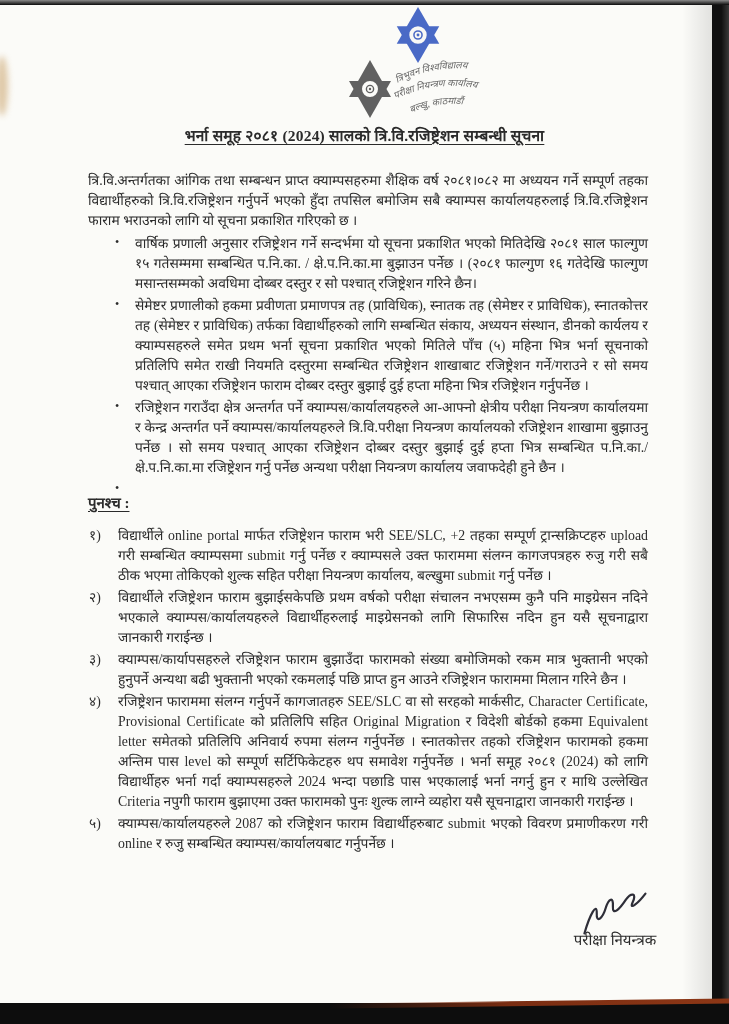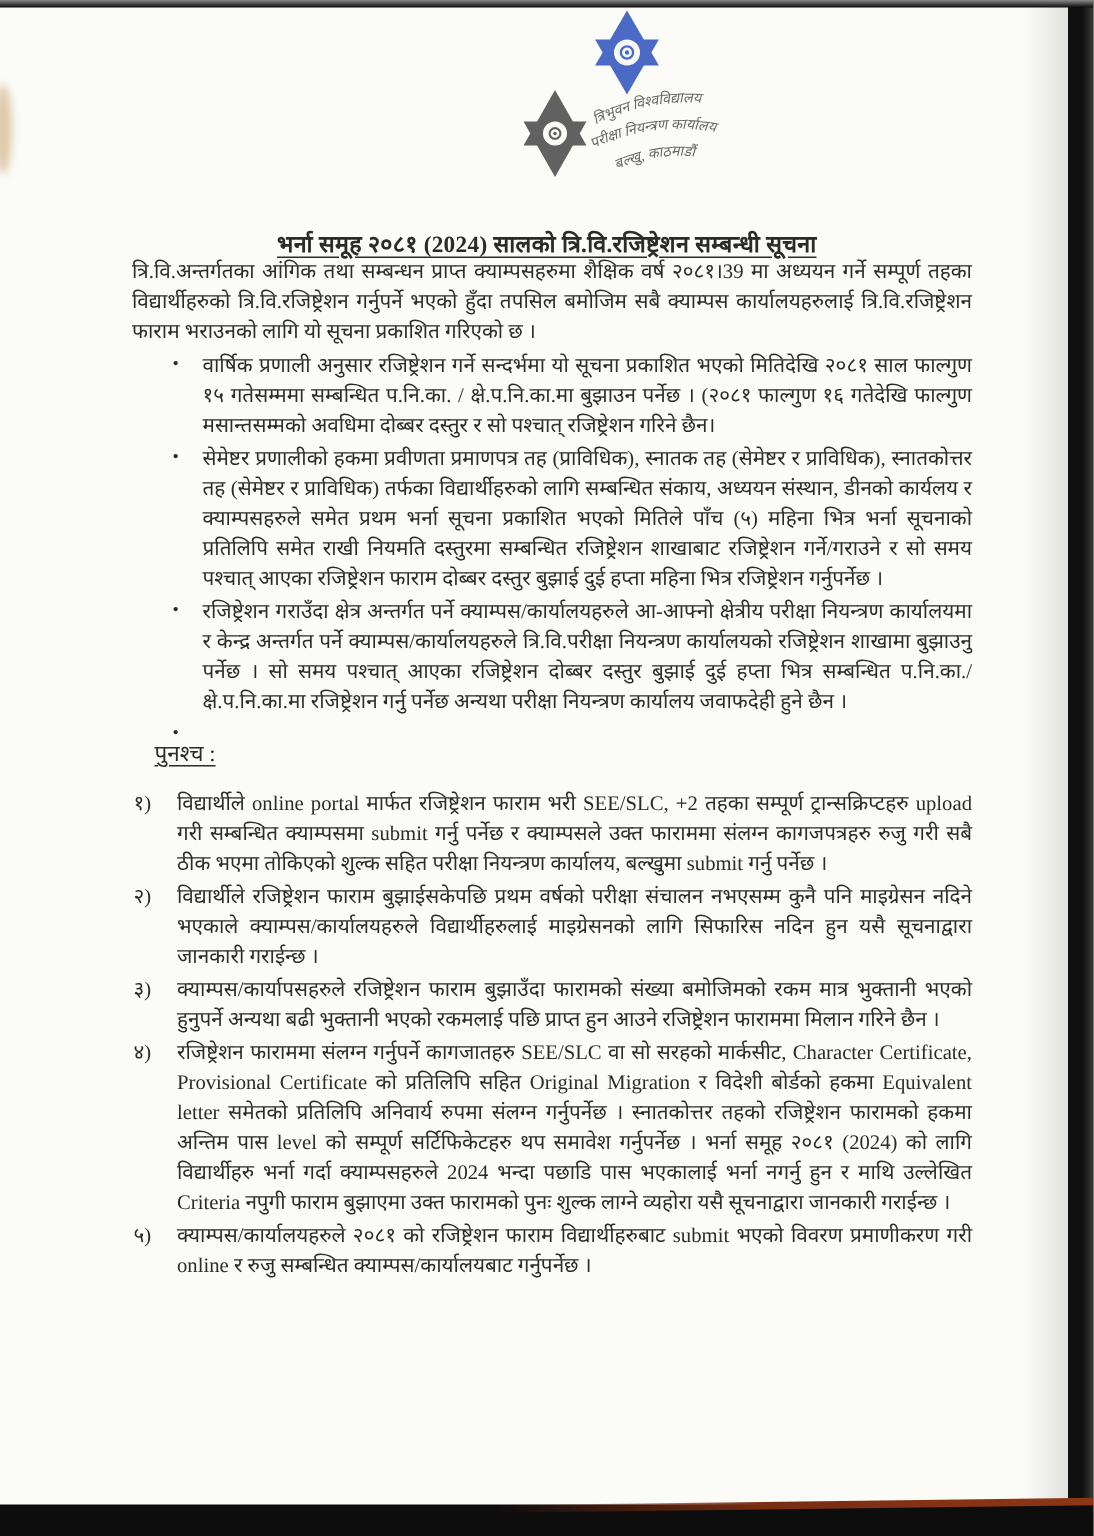--- a/index.html
+++ b/index.html
@@ -22,32 +22,32 @@
     background:linear-gradient(to right,rgba(120,44,18,0),#7a2d12 45%,#8d3716);
     transform:rotate(-.7deg);z-index:10;}
   .smudge{position:absolute;left:-4px;top:56px;width:12px;height:60px;
     background:#c8a066;opacity:.55;filter:blur(3px);border-radius:50%;z-index:6;}
 
   
   .logo-blue{position:absolute;left:389px;top:6px;opacity:.92;}
   .stamp{position:absolute;left:343px;top:57px;opacity:.85;filter:blur(.3px);}
 
   
-  .title{position:absolute;top:151px;left:0;width:100%;text-align:center;
+  .title{position:absolute;top:124px;left:0;width:100%;text-align:center;
     font-weight:bold;font-size:15.5px;letter-spacing:.2px;}
   .title .u{text-decoration:underline;text-underline-offset:3px;}
 
   
   .content{position:absolute;left:88px;top:171px;width:560px;
     font-size:13.8px;line-height:1.45;text-align:justify;}
   .intro{margin:0 0 3px 0;}
   .bullets{margin:0;padding:0;list-style:none;}
   .bullet-item{position:relative;padding-left:47px;margin:0 0 2px 0;}
   .bullet-marker{position:absolute;left:27px;top:0;font-size:12px;}
-  .ps-heading{margin:15px 0 11px 15px;font-weight:normal;font-size:15px;text-align:left;}
+  .ps-heading{margin:15px 0 11px 0;font-weight:bold;font-size:15px;text-align:left;}
   .ps-heading .u{text-decoration:underline;text-underline-offset:3px;}
   .ps-list{margin:0;padding:0;list-style:none;}
   .ps-item{position:relative;padding-left:30px;margin:0 0 2px 0;}
   .ps-num{position:absolute;left:1px;top:0;}
 
   
   .sig-block{position:absolute;left:556px;top:893px;width:118px;text-align:center;z-index:5;}
   .sig-scribble{display:block;margin:0 auto -6px auto;transform:rotate(-8deg);}
   .sig-title{font-size:15px;white-space:nowrap;}
 </style>
@@ -96,21 +96,21 @@
       </g>
     </svg>
   </div>
 
   <div class="title">
     <span class="u">भर्ना समूह २०८१ (2024) सालको त्रि.वि.रजिष्ट्रेशन सम्बन्धी सूचना</span>
   </div>
 
   <div class="content">
 
-    <p class="intro">त्रि.वि.अन्तर्गतका आंगिक तथा सम्बन्धन प्राप्त क्याम्पसहरुमा शैक्षिक वर्ष २०८१।39 मा अध्ययन गर्ने सम्पूर्ण तहका विद्यार्थीहरुको त्रि.वि.रजिष्ट्रेशन गर्नुपर्ने भएको हुँदा तपसिल बमोजिम सबै क्याम्पस कार्यालयहरुलाई त्रि.वि.रजिष्ट्रेशन फाराम भराउनको लागि यो सूचना प्रकाशित गरिएको छ ।</p>
+    <p class="intro">त्रि.वि.अन्तर्गतका आंगिक तथा सम्बन्धन प्राप्त क्याम्पसहरुमा शैक्षिक वर्ष २०८१।०८२ मा अध्ययन गर्ने सम्पूर्ण तहका विद्यार्थीहरुको त्रि.वि.रजिष्ट्रेशन गर्नुपर्ने भएको हुँदा तपसिल बमोजिम सबै क्याम्पस कार्यालयहरुलाई त्रि.वि.रजिष्ट्रेशन फाराम भराउनको लागि यो सूचना प्रकाशित गरिएको छ ।</p>
 
     <div class="bullets">
       <div class="bullet-item">
         <span class="bullet-marker">•</span>
         <span>वार्षिक प्रणाली अनुसार रजिष्ट्रेशन गर्ने सन्दर्भमा यो सूचना प्रकाशित भएको मितिदेखि २०८१ साल फाल्गुण १५ गतेसम्ममा सम्बन्धित प.नि.का. / क्षे.प.नि.का.मा बुझाउन पर्नेछ । (२०८१ फाल्गुण १६ गतेदेखि फाल्गुण मसान्तसम्मको अवधिमा दोब्बर दस्तुर र सो पश्चात् रजिष्ट्रेशन गरिने छैन।</span>
       </div>
       <div class="bullet-item">
         <span class="bullet-marker">•</span>
         <span>सेमेष्टर प्रणालीको हकमा प्रवीणता प्रमाणपत्र तह (प्राविधिक), स्नातक तह (सेमेष्टर र प्राविधिक), स्नातकोत्तर तह (सेमेष्टर र प्राविधिक) तर्फका विद्यार्थीहरुको लागि सम्बन्धित संकाय, अध्ययन संस्थान, डीनको कार्यलय र क्याम्पसहरुले समेत प्रथम भर्ना सूचना प्रकाशित भएको मितिले पाँच (५) महिना भित्र भर्ना सूचनाको प्रतिलिपि समेत राखी नियमति दस्तुरमा सम्बन्धित रजिष्ट्रेशन शाखाबाट रजिष्ट्रेशन गर्ने/गराउने र सो समय पश्चात् आएका रजिष्ट्रेशन फाराम दोब्बर दस्तुर बुझाई दुई हप्ता महिना भित्र रजिष्ट्रेशन गर्नुपर्नेछ ।</span>
       </div>
@@ -139,20 +139,26 @@
       <div class="ps-item">
         <span class="ps-num">३)</span>
         <span>क्याम्पस/कार्यापसहरुले रजिष्ट्रेशन फाराम बुझाउँदा फारामको संख्या बमोजिमको रकम मात्र भुक्तानी भएको हुनुपर्ने अन्यथा बढी भुक्तानी भएको रकमलाई पछि प्राप्त हुन आउने रजिष्ट्रेशन फाराममा मिलान गरिने छैन ।</span>
       </div>
       <div class="ps-item">
         <span class="ps-num">४)</span>
         <span>रजिष्ट्रेशन फाराममा संलग्न गर्नुपर्ने कागजातहरु SEE/SLC वा सो सरहको मार्कसीट, Character Certificate, Provisional Certificate को प्रतिलिपि सहित Original Migration र विदेशी बोर्डको हकमा Equivalent letter समेतको प्रतिलिपि अनिवार्य रुपमा संलग्न गर्नुपर्नेछ । स्नातकोत्तर तहको रजिष्ट्रेशन फारामको हकमा अन्तिम पास level को सम्पूर्ण सर्टिफिकेटहरु थप समावेश गर्नुपर्नेछ । भर्ना समूह २०८१ (2024) को लागि विद्यार्थीहरु भर्ना गर्दा क्याम्पसहरुले 2024 भन्दा पछाडि पास भएकालाई भर्ना नगर्नु हुन र माथि उल्लेखित Criteria नपुगी फाराम बुझाएमा उक्त फारामको पुनः शुल्क लाग्ने व्यहोरा यसै सूचनाद्वारा जानकारी गराईन्छ ।</span>
       </div>
       <div class="ps-item">
         <span class="ps-num">५)</span>
-        <span>क्याम्पस/कार्यालयहरुले २०८१ को रजिष्ट्रेशन फाराम विद्यार्थीहरुबाट submit भएको विवरण प्रमाणीकरण गरी online र रुजु सम्बन्धित क्याम्पस/कार्यालयबाट गर्नुपर्नेछ ।</span>
+        <span>क्याम्पस/कार्यालयहरुले 2087 को रजिष्ट्रेशन फाराम विद्यार्थीहरुबाट submit भएको विवरण प्रमाणीकरण गरी online र रुजु सम्बन्धित क्याम्पस/कार्यालयबाट गर्नुपर्नेछ ।</span>
       </div>
     </div>
 
   </div>
 
+  <div class="sig-block">
+    <svg class="sig-scribble" width="78" height="42" viewBox="0 0 78 42">
+      <path d="M6 36 C 14 18, 23 6, 21 18 C 19 28, 26 24, 31 13 C 35 5, 40 3, 38 13 C 36 23, 44 17, 52 8 C 58 2, 64 3, 58 12 C 53 20, 64 13, 72 5" stroke="#2e2e38" stroke-width="2.2" fill="none" stroke-linecap="round"></path>
+    </svg>
+    <div class="sig-title">परीक्षा नियन्त्रक</div>
+  </div>
 
 </div>
 
 </body></html>

